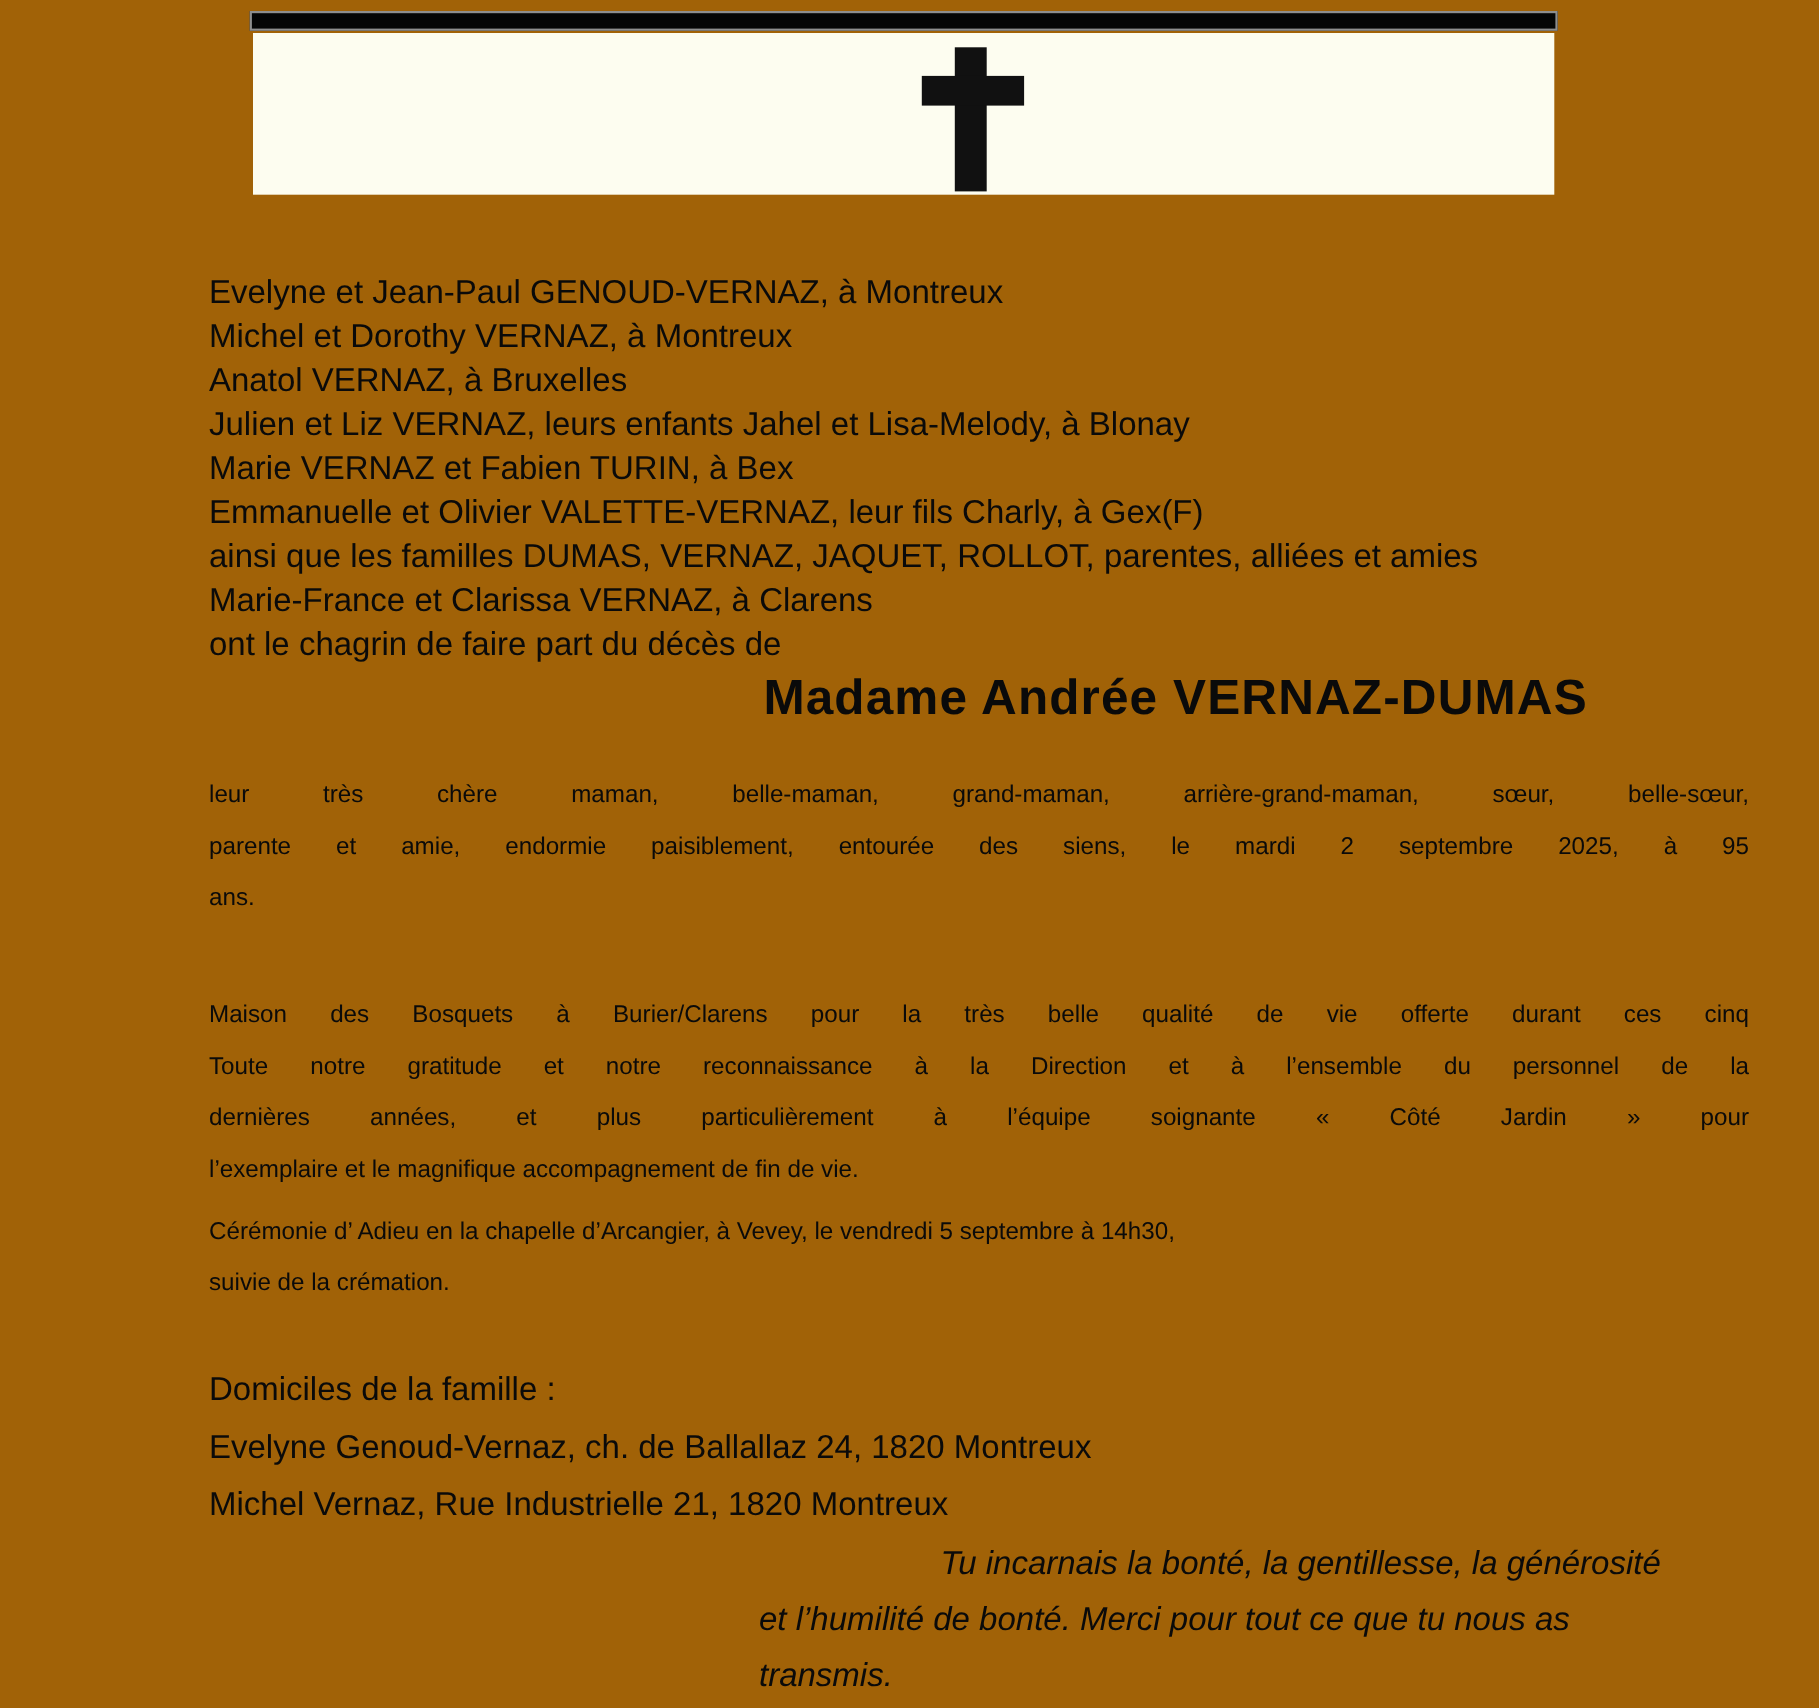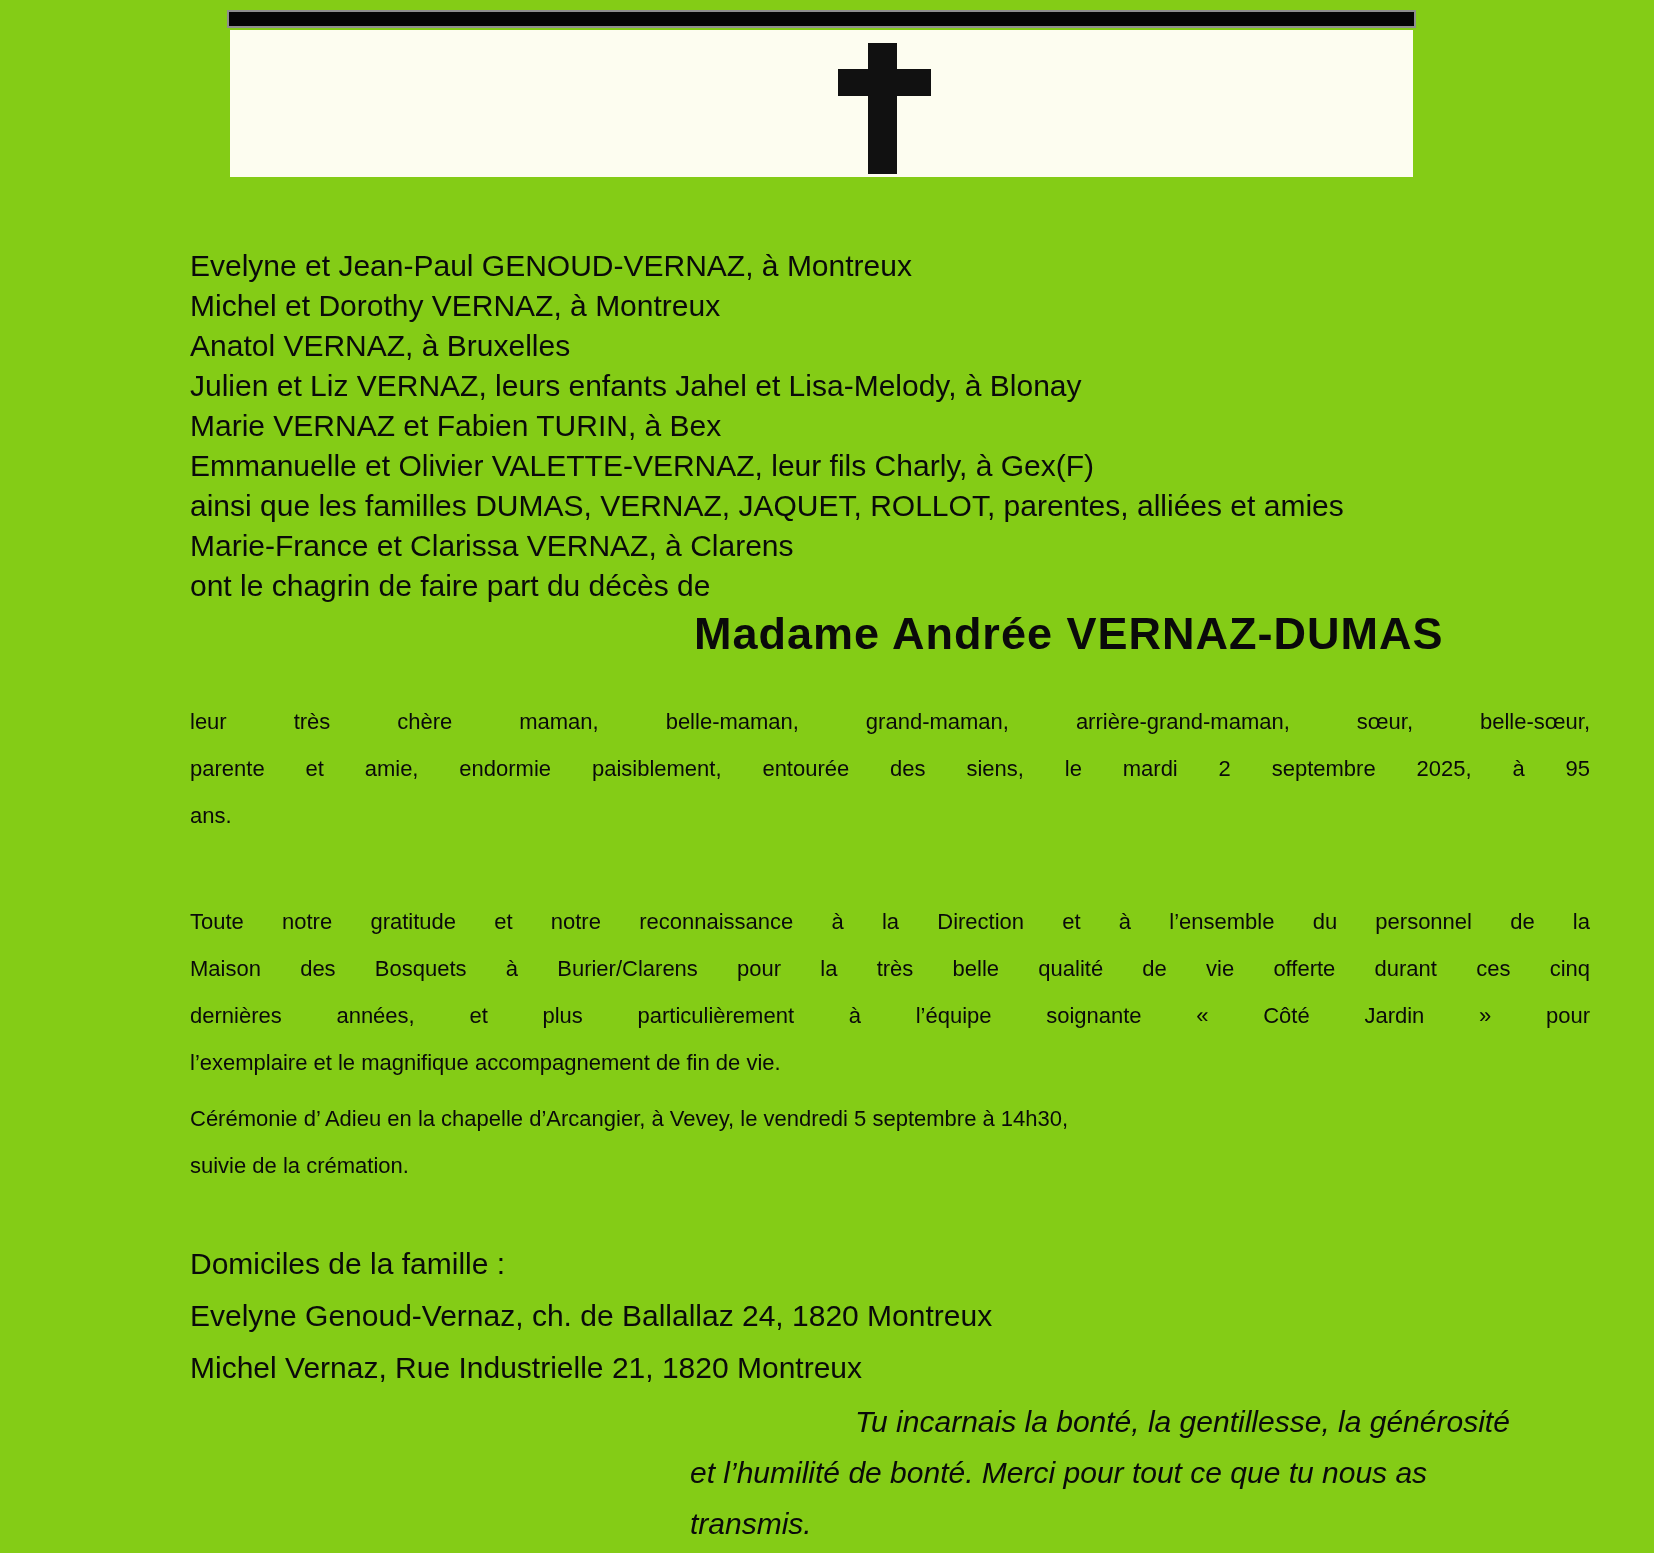--- a/index.html
+++ b/index.html
@@ -1,20 +1,20 @@
 <!DOCTYPE html>
 <html lang="fr"><head>
 <meta charset="utf-8">
 <style>
   html, body { margin: 0; padding: 0; background: #ffffff; }
   .page {
     position: relative;
     width: 1654px;
     height: 1553px;
-    background: #84cc16;
+    background: #a16207;
     color: #0a0a0a;
     font-family: "Liberation Sans", "DejaVu Sans", sans-serif;
     overflow: hidden;
   }
 
   
   .top-bar {
     position: absolute;
     left: 227px; top: 10px;
     width: 1185px; height: 14px;
@@ -105,22 +105,22 @@
 
   <div class="doc-title">Madame Andrée VERNAZ-DUMAS</div>
 
   <div class="block para para-maman justify-lines">
       <div>leur très chère maman, belle-maman, grand-maman, arrière-grand-maman, sœur, belle-sœur,</div>
       <div>parente et amie, endormie paisiblement, entourée des siens, le mardi 2 septembre 2025, à 95</div>
       <div>ans.</div>
     </div>
 
   <div class="block para para-gratitude justify-lines">
+      <div>Maison des Bosquets à Burier/Clarens pour la très belle qualité de vie offerte durant ces cinq</div>
       <div>Toute notre gratitude et notre reconnaissance à la Direction et à l’ensemble du personnel de la</div>
-      <div>Maison des Bosquets à Burier/Clarens pour la très belle qualité de vie offerte durant ces cinq</div>
       <div>dernières années, et plus particulièrement à l’équipe soignante « Côté Jardin » pour</div>
       <div>l’exemplaire et le magnifique accompagnement de fin de vie.</div>
     </div>
 
   <div class="block para para-ceremony">
       <div>Cérémonie d’ Adieu en la chapelle d’Arcangier, à Vevey, le vendredi 5 septembre à 14h30,</div>
       <div>suivie de la crémation.</div>
     </div>
 
   <div class="block domiciles">

